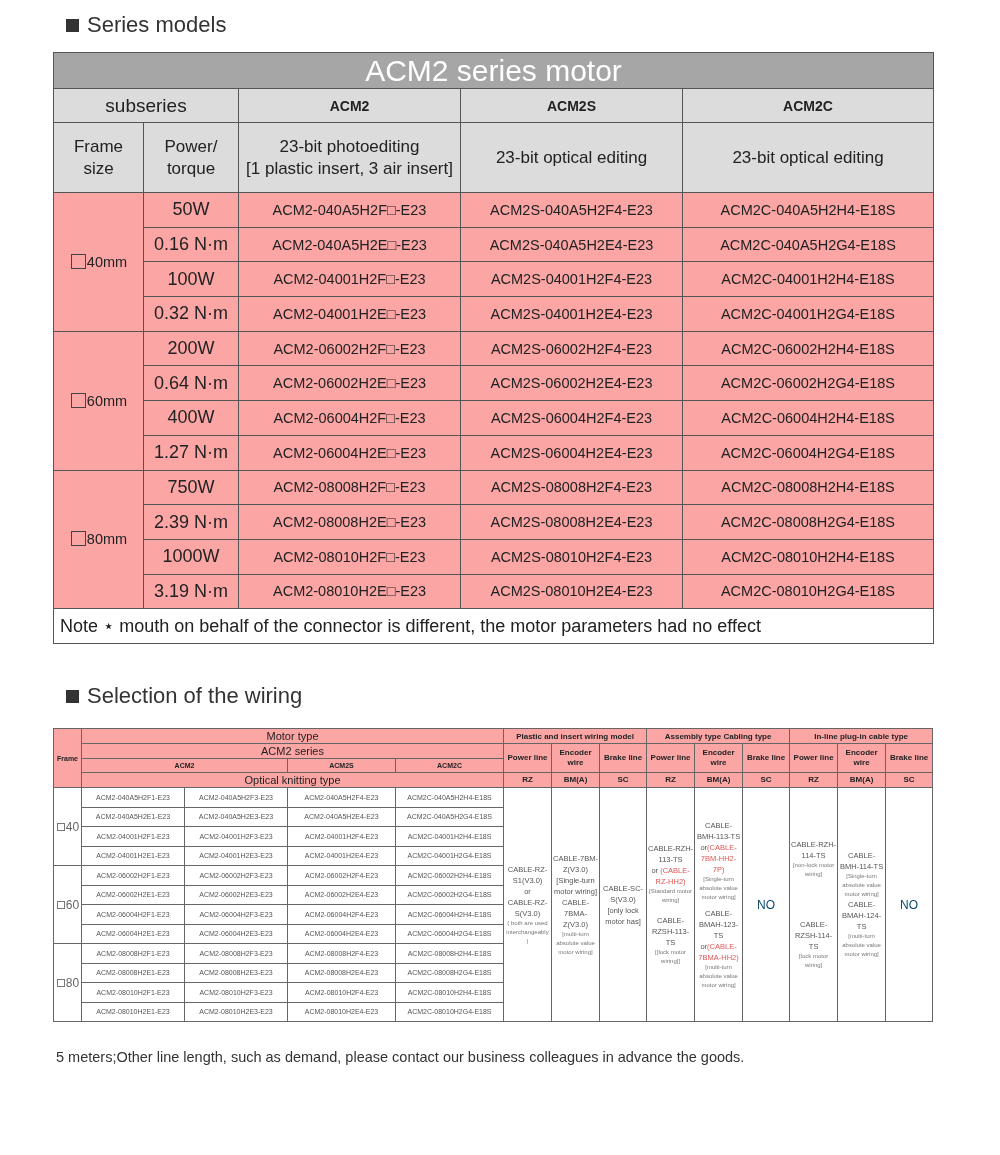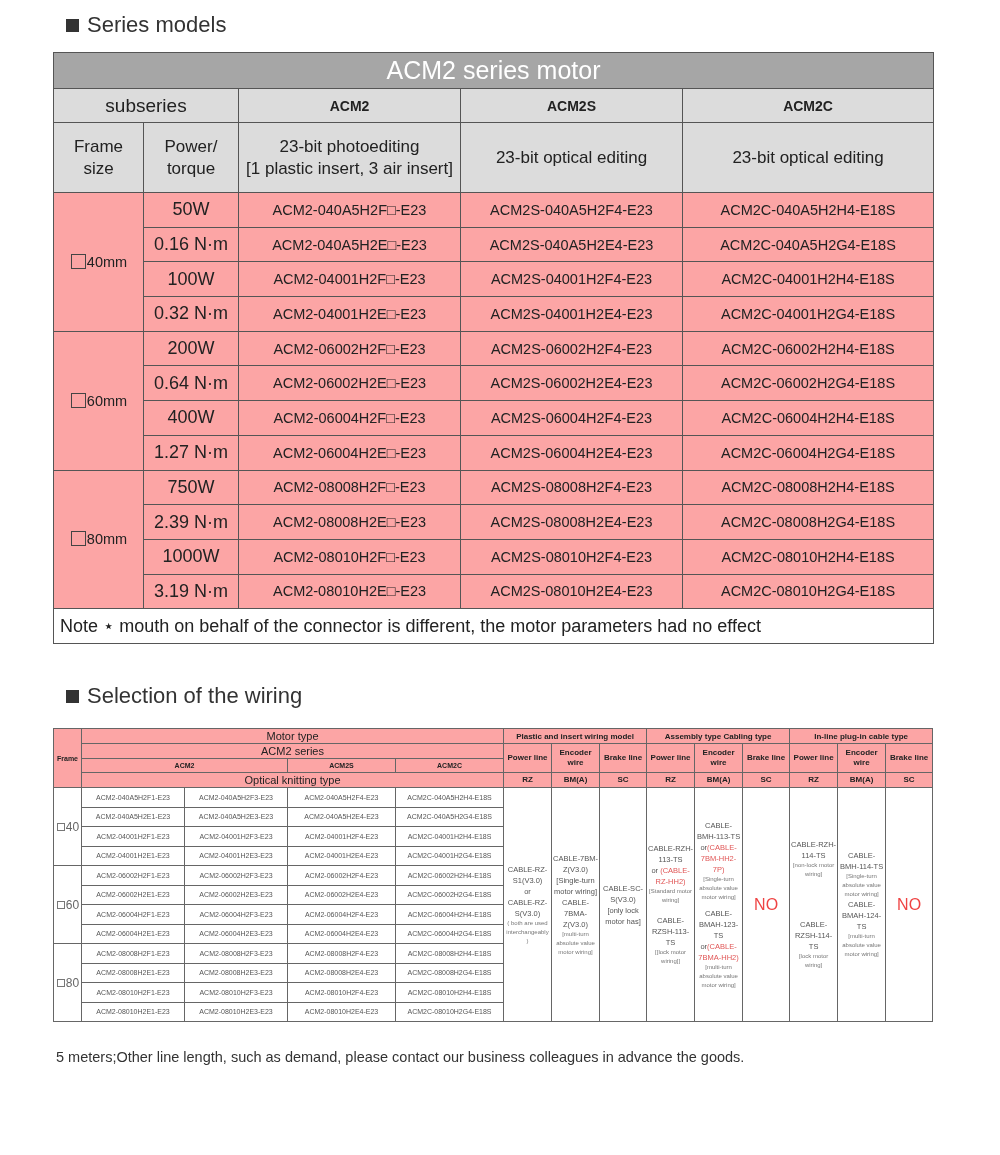--- a/index.html
+++ b/index.html
@@ -3,21 +3,21 @@
 <meta charset="utf-8">
 <style>
   * { box-sizing: border-box; margin: 0; padding: 0; }
   body { width: 1000px; height: 1155px; background: #ffffff; font-family: "Liberation Sans", "DejaVu Sans", sans-serif; color: #222; position: relative; overflow: hidden; }
   .section-title { position: absolute; left: 66px; font-size: 22px; color: #333; display: flex; align-items: center; }
   .section-title .bullet { display: inline-block; width: 13px; height: 13px; background: #333; margin-right: 8px; }
 
   
   table.series { position: absolute; left: 53px; top: 52px; width: 880px; border-collapse: collapse; table-layout: fixed; }
   table.series td { border: 1.5px solid #555; text-align: center; vertical-align: middle; }
-  table.series .title-row td { background: #a6a6a6; color: #fff; font-size: 25px; height: 36px; }
+  table.series .title-row td { background: #a6a6a6; color: #fff; font-size: 30px; height: 36px; }
   table.series .sub-row td { background: #dcdcdc; height: 34px; }
   table.series .sub-row .lbl { font-size: 19px; }
   table.series .sub-row .h { font-size: 14px; font-weight: bold; }
   table.series .enc-row td { background: #dcdcdc; height: 70px; font-size: 17px; line-height: 22px; }
   table.series .data-row td { height: 34.7px; font-size: 14.5px; background: #fca5a5; }
   table.series .data-row .pw { font-size: 18px; }
   table.series .frame { font-size: 18px; }
   table.series .note-row td { text-align: left; padding-left: 6px; font-size: 18px; height: 35px; }
   .sq { display: inline-block; width: 12px; height: 12px; border: 1px solid #444; vertical-align: -1px; margin: 0 1px; }
   .sq.big { width: 15px; height: 15px; vertical-align: -2px; }
@@ -29,21 +29,21 @@
   table.wiring .hd { background: #fca5a5; color: #222; }
   table.wiring .hd-big { font-size: 11px; height: 15px; }
   table.wiring .hd-sm { font-size: 7px; height: 14px; font-weight: bold; }
   table.wiring .hd-grp { font-size: 8px; font-weight: bold; margin-top: 32px; }
   table.wiring .hd-col { font-size: 8px; font-weight: bold; line-height: 10px; }
   table.wiring .row td.m { height: 19.5px; font-size: 7px; color: #555; }
   table.wiring .frm { font-size: 12px; color: #666; }
   table.wiring .cab { font-size: 7.5px; line-height: 11px; color: #555; padding: 0 1px; }
   table.wiring .cab .tiny { font-size: 6px; color: #777; line-height: 9px; }
   table.wiring .cab .red { color: #e05555; }
-  table.wiring .no { font-size: 16px; color: #ef4444; }
+  table.wiring .no { font-size: 12px; color: #0c4a6e; }
 
   .footer-note { position: absolute; left: 56px; top: 1046px; width: 880px; font-size: 14.5px; line-height: 23px; color: #333; }
 </style>
 </head>
 <body>
 
 <div class="section-title" style="top:12px;justify-content:space-between;">
   <span class="bullet"></span>
   <span>Series models</span>
 </div>

